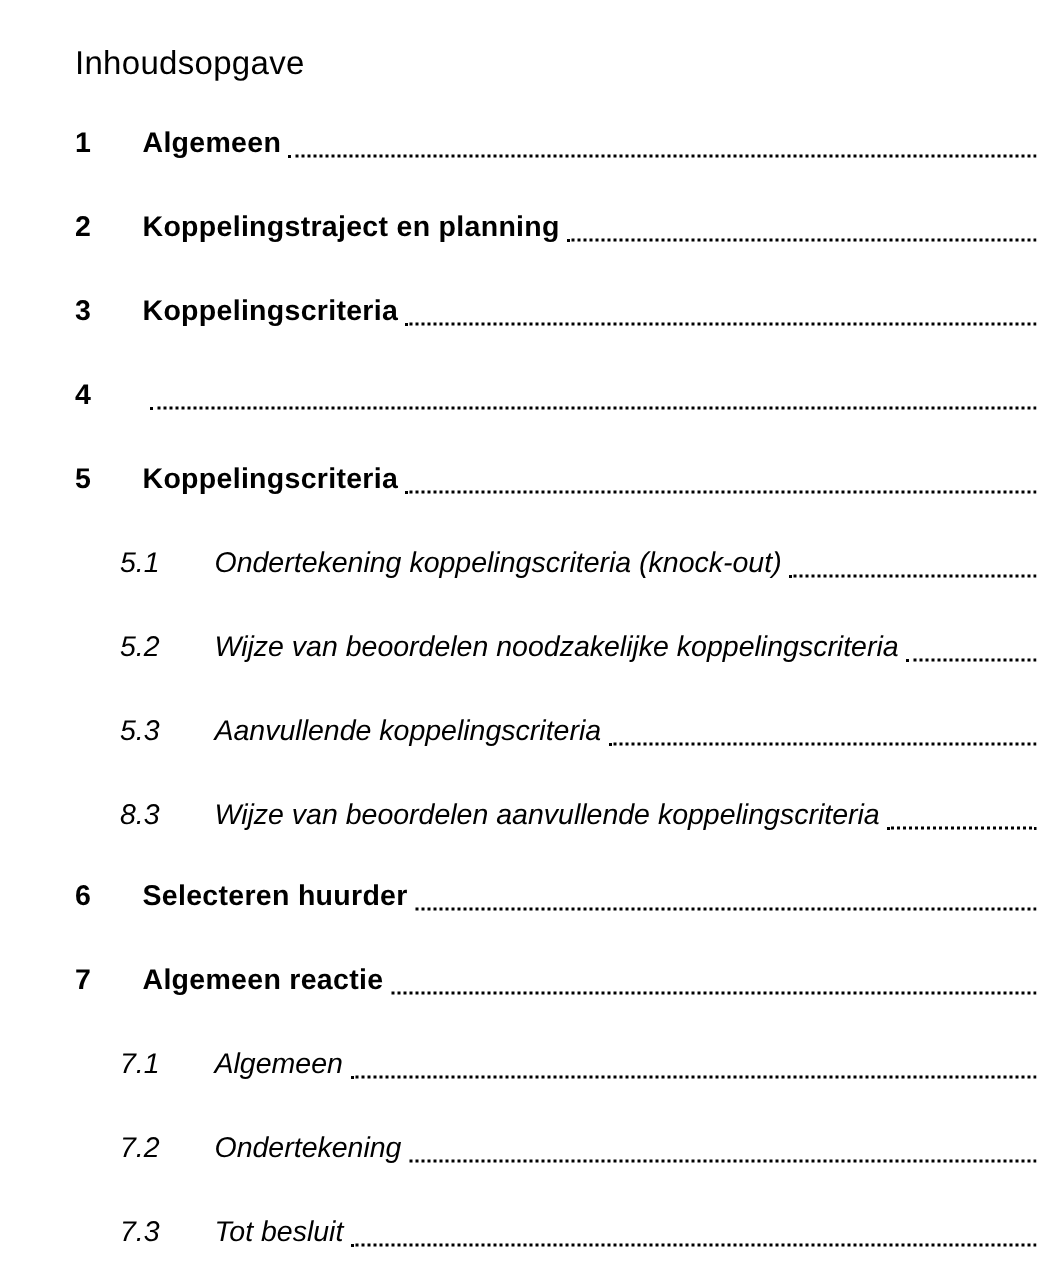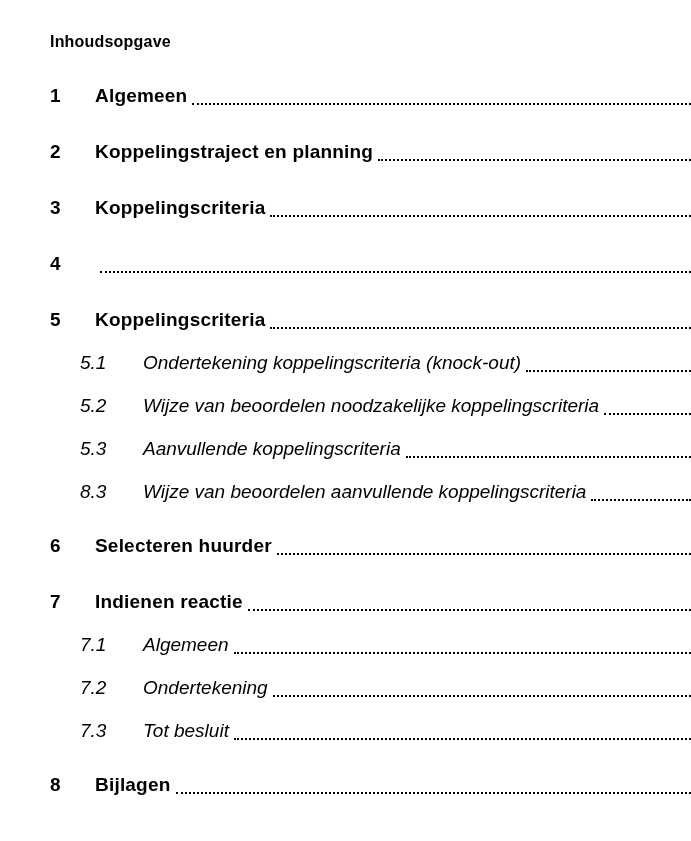--- a/index.html
+++ b/index.html
@@ -15,22 +15,22 @@
     color: #000000;
   }
   .page {
     box-sizing: border-box;
     width: 691px;
     height: 841px;
     padding: 30px 0 0 50px;
     background: #ffffff;
   }
   .doc-title {
-    font-size: 16px;
-    font-weight: bold;
+    font-size: 22px;
+    font-weight: normal;
     line-height: 24px;
     margin: 0 4px 31px 0;
     letter-spacing: 0.2px;
   }
   .toc {
     width: 100%;
   }
   .row {
     display: flex;
     height: 24px;
@@ -44,21 +44,21 @@
     font-size: 19px;
     letter-spacing: 0.2px;
   }
   .row.l1.first {
     margin-top: 0;
   }
   .row.l1.after-sub {
     margin-top: 30px;
   }
   .row.l2 {
-    margin-top: 19px;
+    margin-top: 32px;
     font-style: italic;
     font-size: 19px;
     padding-left: 30px;
     font-weight: normal;
   }
   .num {
     flex: 0 0 45px;
   }
   .l2 .num {
     flex: 0 0 63px;
@@ -124,21 +124,21 @@
     <span class="title">Wijze van beoordelen aanvullende koppelingscriteria</span>
     <span class="leader"></span>
   </div>
       <div class="row l1 after-sub">
     <span class="num">6</span>
     <span class="title">Selecteren huurder</span>
     <span class="leader"></span>
   </div>
       <div class="row l1">
     <span class="num">7</span>
-    <span class="title">Indienen reactie</span>
+    <span class="title">Algemeen reactie</span>
     <span class="leader"></span>
   </div>
       <div class="row l2">
     <span class="num">7.1</span>
     <span class="title">Algemeen</span>
     <span class="leader"></span>
   </div>
       <div class="row l2">
     <span class="num">7.2</span>
     <span class="title">Ondertekening</span>

